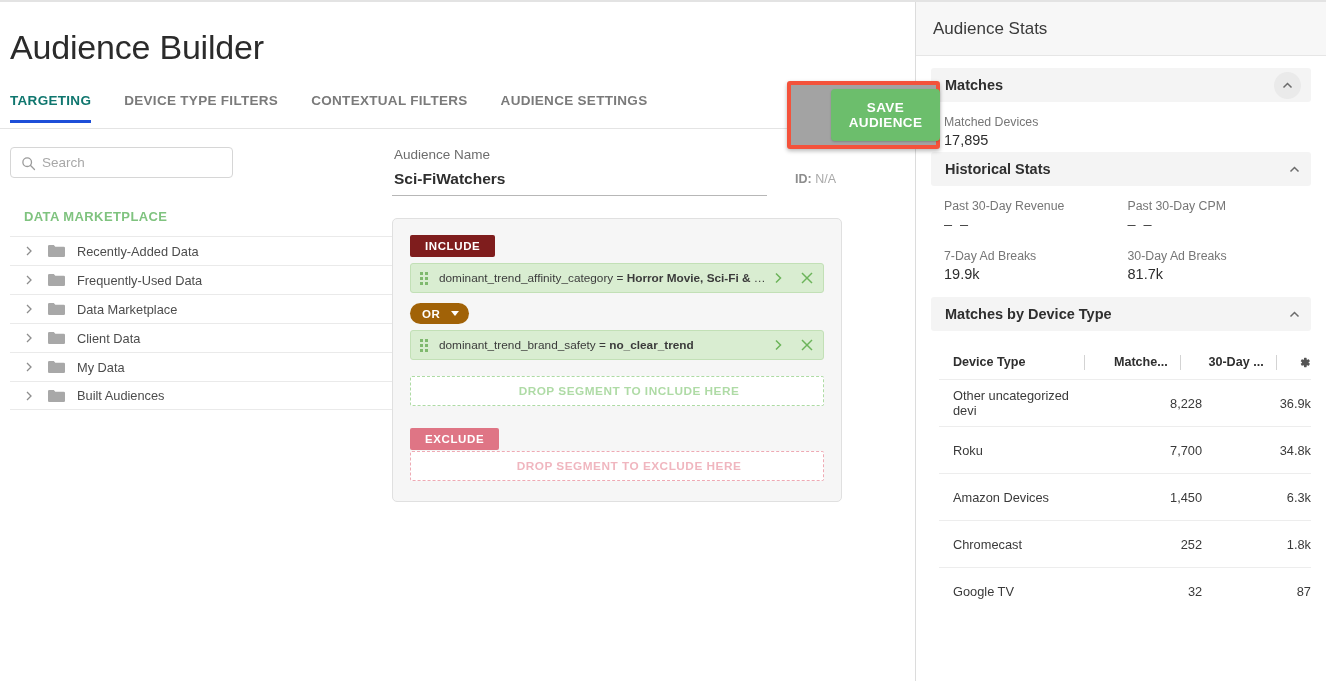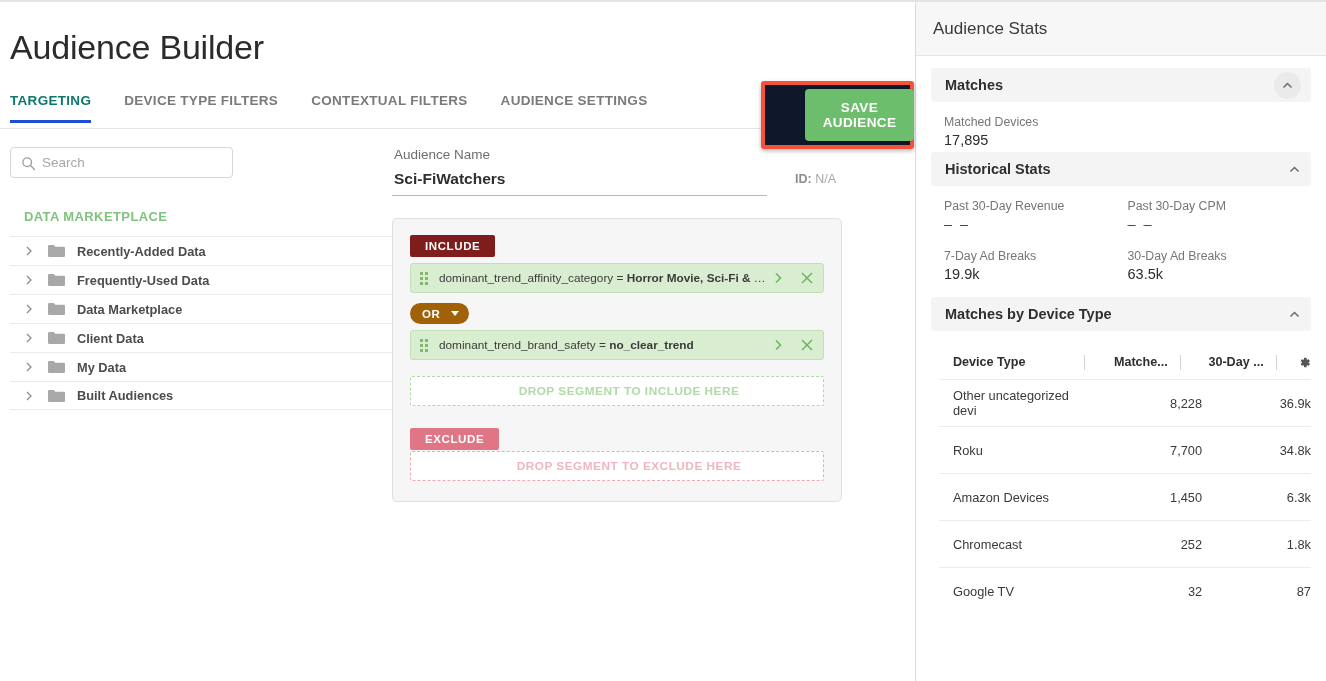--- a/index.html
+++ b/index.html
@@ -65,23 +65,23 @@
     letter-spacing: 0.3px;
     color: #8a8a8a;
     cursor: pointer;
     padding: 6px 0 12px 0;
     margin-right: 20px;
   }
 
   
   .save-highlight {
     position: absolute;
-    left: 761px; top: 79px;
+    left: 787px; top: 79px;
     width: 153px; height: 68px;
-    background: #0f172a;
+    background: #a3a3a3;
     border: 4px solid #f4523b;
     border-radius: 3px;
     box-shadow: 0 2px 4px rgba(0,0,0,.28);
     display: flex;
     align-items: center;
     justify-content: center;
     z-index: 5;
     padding-left: 44px;
   }
   .save-btn {
@@ -143,21 +143,21 @@
     cursor: pointer;
   }
   .tree-item:last-child { border-bottom: 1px solid #eaeaea; }
   .chev-right {
     width: 10px; height: 10px; margin-right: 14px;
     color: #8d8d8d; flex: none;
   }
   .folder-icon { margin-right: 12px; flex: none; }
   .tree-label {
     font-size: 12.8px;
-    font-weight: 700;
+    font-weight: 400;
     color: #4c4c4c;
   }
 
   
   .builder-col { padding: 18px 0 0 0; width: 490px; }
   .aud-name-label {
     font-size: 13.5px;
     color: #6d6d6d;
     margin-left: 2px;
   }
@@ -536,21 +536,21 @@
         </div>
       </div>
 
       <div class="stat-grid">
         <div class="stat-cell">
           <div class="stat-label">7-Day Ad Breaks</div>
           <div class="stat-value">19.9k</div>
         </div>
         <div class="stat-cell">
           <div class="stat-label">30-Day Ad Breaks</div>
-          <div class="stat-value">63.5k</div>
+          <div class="stat-value">81.7k</div>
         </div>
       </div>
 
       <div class="block-gap"></div>
 
       <div class="sect-header">
         <span class="sect-title">Matches by Device Type</span>
         <svg class="chev-up" viewBox="0 0 13 13" fill="none" stroke="currentColor" stroke-width="1.5">
             <polyline points="2.5,8.5 6.5,4.5 10.5,8.5"></polyline>
           </svg>

